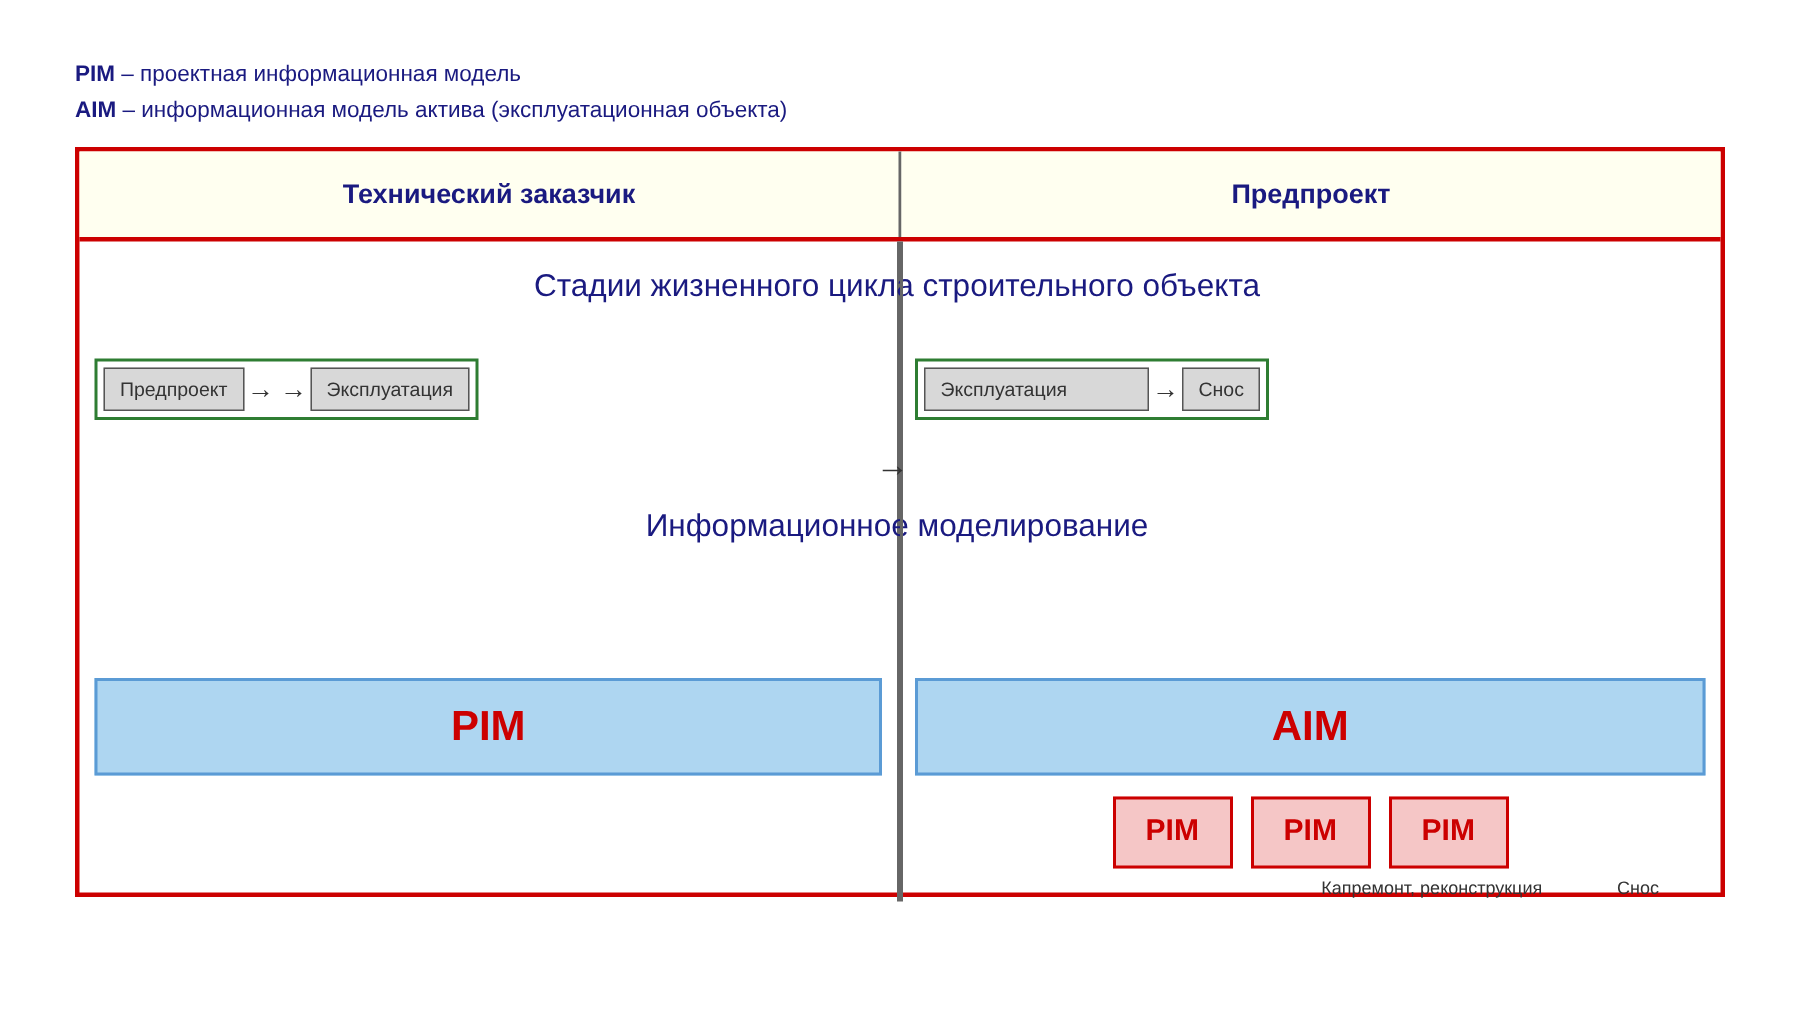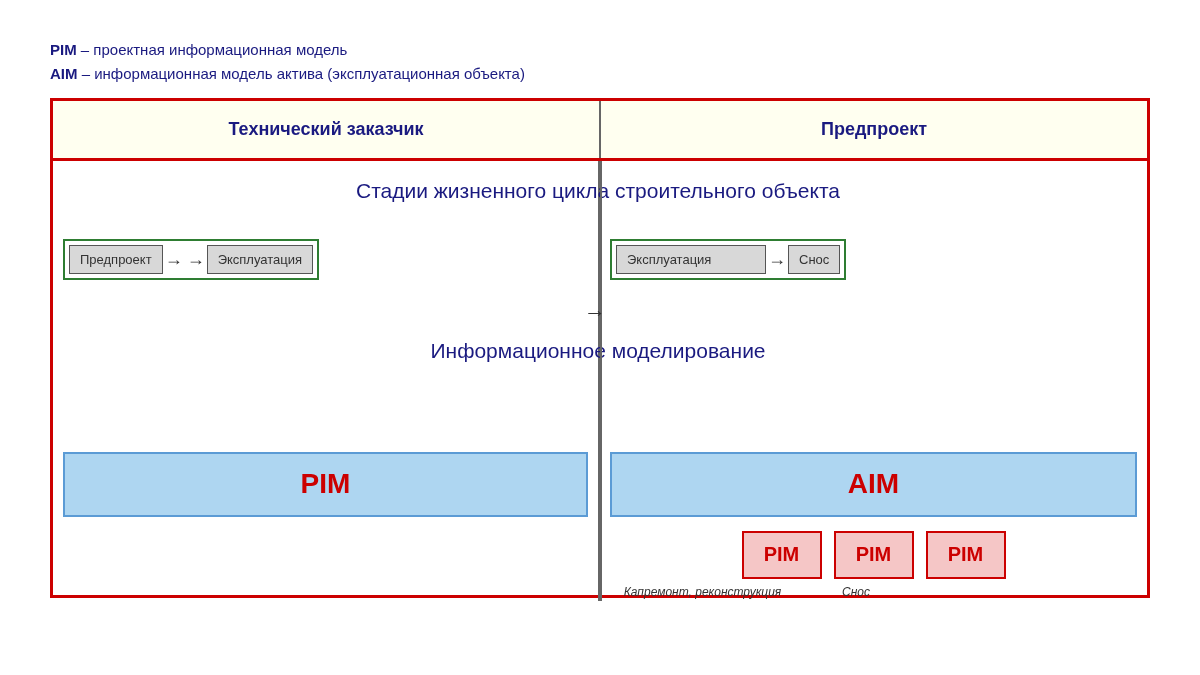--- a/index.html
+++ b/index.html
@@ -198,21 +198,21 @@
               <span>PIM</span>
             </div>
           </div>
           <div style="display:flex; flex-direction:column; align-items:center; gap:4px;">
             <div class="sub-pim-box">
               <span>PIM</span>
             </div>
           </div>
         </div>
 
-        <div style="display:flex; margin-top:6px; justify-content:flex-start; gap:16px;font-style:italic;">
+        <div style="display:flex; margin-top:6px; justify-content:flex-end; gap:0;">
           <div style="font-size:12px; color:#333; text-align:center; width:185px;">Капремонт, реконструкция</div>
           <div style="font-size:12px; color:#333; text-align:center; width:90px;">Снос</div>
         </div>
       </div>
 
       <div class="vertical-divider"></div>
 
       <div style="position:absolute; top:136px; left:calc(50% - 16px); z-index:5; font-size:22px; color:#333; font-weight:bold;">→</div>
     </div>
   </div>

